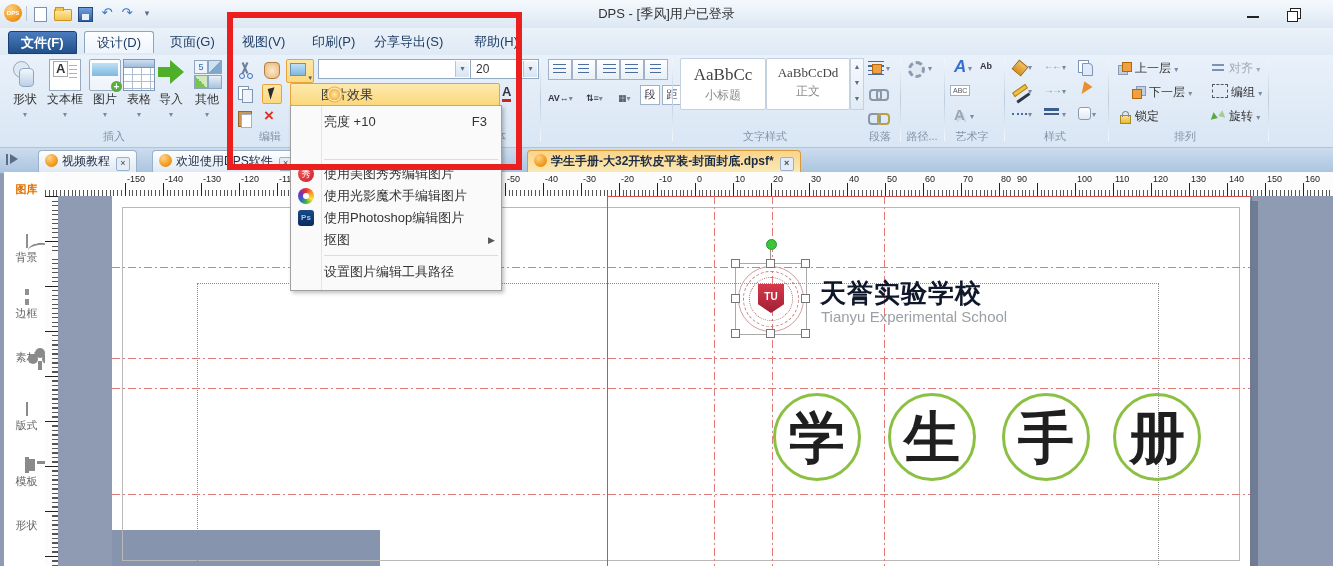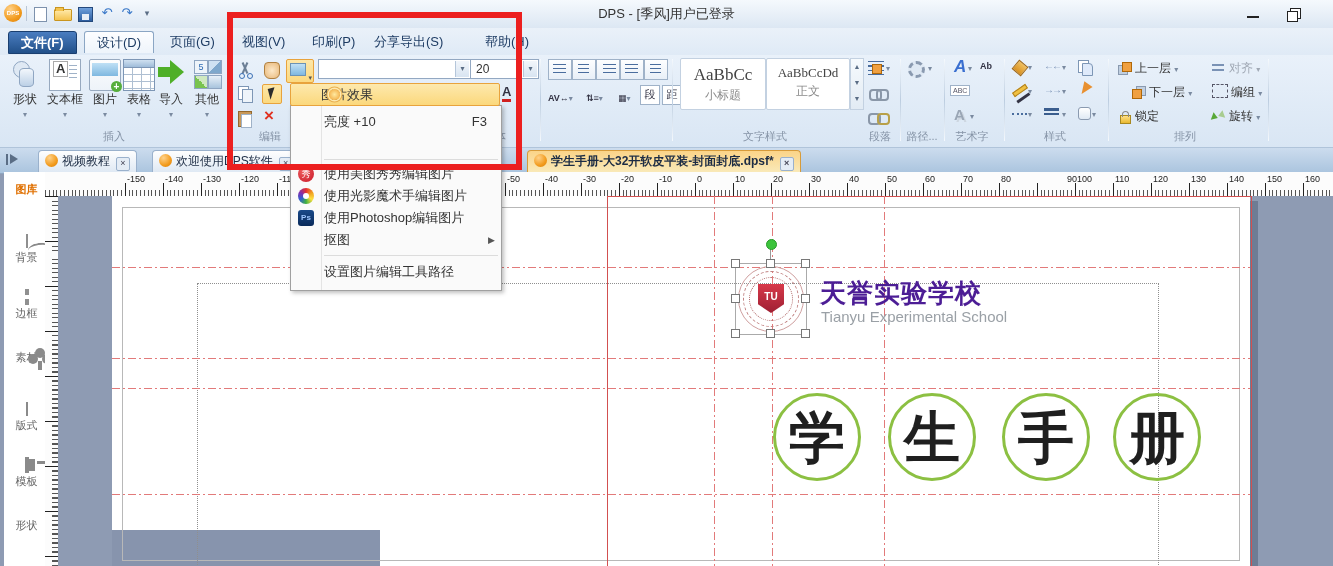--- a/index.html
+++ b/index.html
@@ -183,21 +183,21 @@
   
   .selbox{position:absolute;left:677px;top:67px;width:70px;height:70px;border:1px solid #aaa;}
   .hd{position:absolute;width:7px;height:7px;background:#fff;border:1px solid #777;}
   .rot-stem{position:absolute;left:712px;top:51px;width:1px;height:16px;background:#999;}
   .rot-dot{position:absolute;left:708px;top:43px;width:9px;height:9px;border-radius:50%;background:#3cc43c;border:1px solid #2a9a2a;}
   .emblem{position:absolute;left:680px;top:70px;width:64px;height:64px;border-radius:50%;border:1px solid #cf9f9f;}
   .emblem .ring{position:absolute;left:4px;top:4px;width:54px;height:54px;border-radius:50%;border:1px dashed #c08080;}
   .emblem .ring2{position:absolute;left:10px;top:10px;width:42px;height:42px;border-radius:50%;border:1px dotted #b06868;}
   .emblem .shield{position:absolute;left:19px;top:17px;width:26px;height:29px;background:linear-gradient(#d8394a,#9e1f33);
       clip-path:polygon(0 0,100% 0,100% 70%,50% 100%,0 70%);color:#fff;font-size:10px;font-weight:bold;text-align:center;line-height:26px;}
-  .schoolname{position:absolute;left:762px;top:80px;font-size:26px;font-weight:bold;color:#4c1d95;letter-spacing:1px;}
+  .schoolname{position:absolute;left:762px;top:80px;font-size:26px;font-weight:bold;color:#0f172a;letter-spacing:1px;}
   .schoolsub{position:absolute;left:763px;top:112px;font-size:15px;color:#9aa0a6;}
   .hb-circle{position:absolute;top:197px;width:88px;height:88px;border-radius:50%;border:3px solid #8cc042;box-sizing:border-box;
      text-align:center;font-family:"DejaVu Serif","Liberation Serif",serif;font-size:56px;font-weight:bold;color:#1f1f1f;line-height:82px;}
   
   .menu-header{left:290px;top:83px;width:208px;height:21px;background:linear-gradient(#fde9ae,#fbd87c);
      border:1px solid #e8a33d;border-radius:2px;z-index:52;font-size:13px;color:#333;line-height:21px;}
   .sunic{position:absolute;left:8px;top:5px;width:11px;height:11px;border-radius:50%;
      background:radial-gradient(#ffe9a0,#f0a030);box-shadow:0 0 0 1.5px #fde9ae,0 0 0 2.5px #e8b050;}
   .menu-header span{margin-left:30px;}
   .menu{left:290px;top:105px;width:210px;height:184px;background:#fafafa;border:1px solid #a0a0a0;
@@ -233,21 +233,21 @@
   <div class="abs win-btn wb-rest"></div>
 </div>
 
 <div class="abs tabrow">
   <div class="abs rtab rtab-file" style="left:8px;">文件(F)</div>
   <div class="abs rtab rtab-active" style="left:84px;">设计(D)</div>
   <div class="abs rtab" style="left:158px;">页面(G)</div>
   <div class="abs rtab" style="left:230px;">视图(V)</div>
   <div class="abs rtab" style="left:300px;">印刷(P)</div>
   <div class="abs rtab" style="left:362px;">分享导出(S)</div>
-  <div class="abs rtab" style="left:473px;">帮助(H)</div>
+  <div class="abs rtab" style="left:462px;">帮助(H)</div>
   <div class="abs tr-chevron"></div>
   <div class="abs tr-help">?</div>
   <div class="abs tr-part">选</div>
 </div>
 
 <div class="abs ribbon">
 
   <div class="abs bigbtn" style="left:6px;">
       <span class="bico i-shape"></span>
       <span class="lbl">形状</span>
@@ -457,21 +457,21 @@
     <span class="hlab" style="left: 804px;">40</span>
     <div class="hmajor" style="left: 840px;"></div>
     <span class="hlab" style="left: 842px;">50</span>
     <div class="hmajor" style="left: 878px;"></div>
     <span class="hlab" style="left: 880px;">60</span>
     <div class="hmajor" style="left: 916px;"></div>
     <span class="hlab" style="left: 918px;">70</span>
     <div class="hmajor" style="left: 954px;"></div>
     <span class="hlab" style="left: 956px;">80</span>
     <div class="hmajor" style="left: 992px;"></div>
-    <span class="hlab" style="left: 1022px;">90</span>
+    <span class="hlab" style="left: 972px;">90</span>
     <div class="hmajor" style="left: 1030px;"></div>
     <span class="hlab" style="left: 1032px;">100</span>
     <div class="hmajor" style="left: 1068px;"></div>
     <span class="hlab" style="left: 1070px;">110</span>
     <div class="hmajor" style="left: 1106px;"></div>
     <span class="hlab" style="left: 1108px;">120</span>
     <div class="hmajor" style="left: 1144px;"></div>
     <span class="hlab" style="left: 1146px;">130</span>
     <div class="hmajor" style="left: 1182px;"></div>
     <span class="hlab" style="left: 1184px;">140</span>

